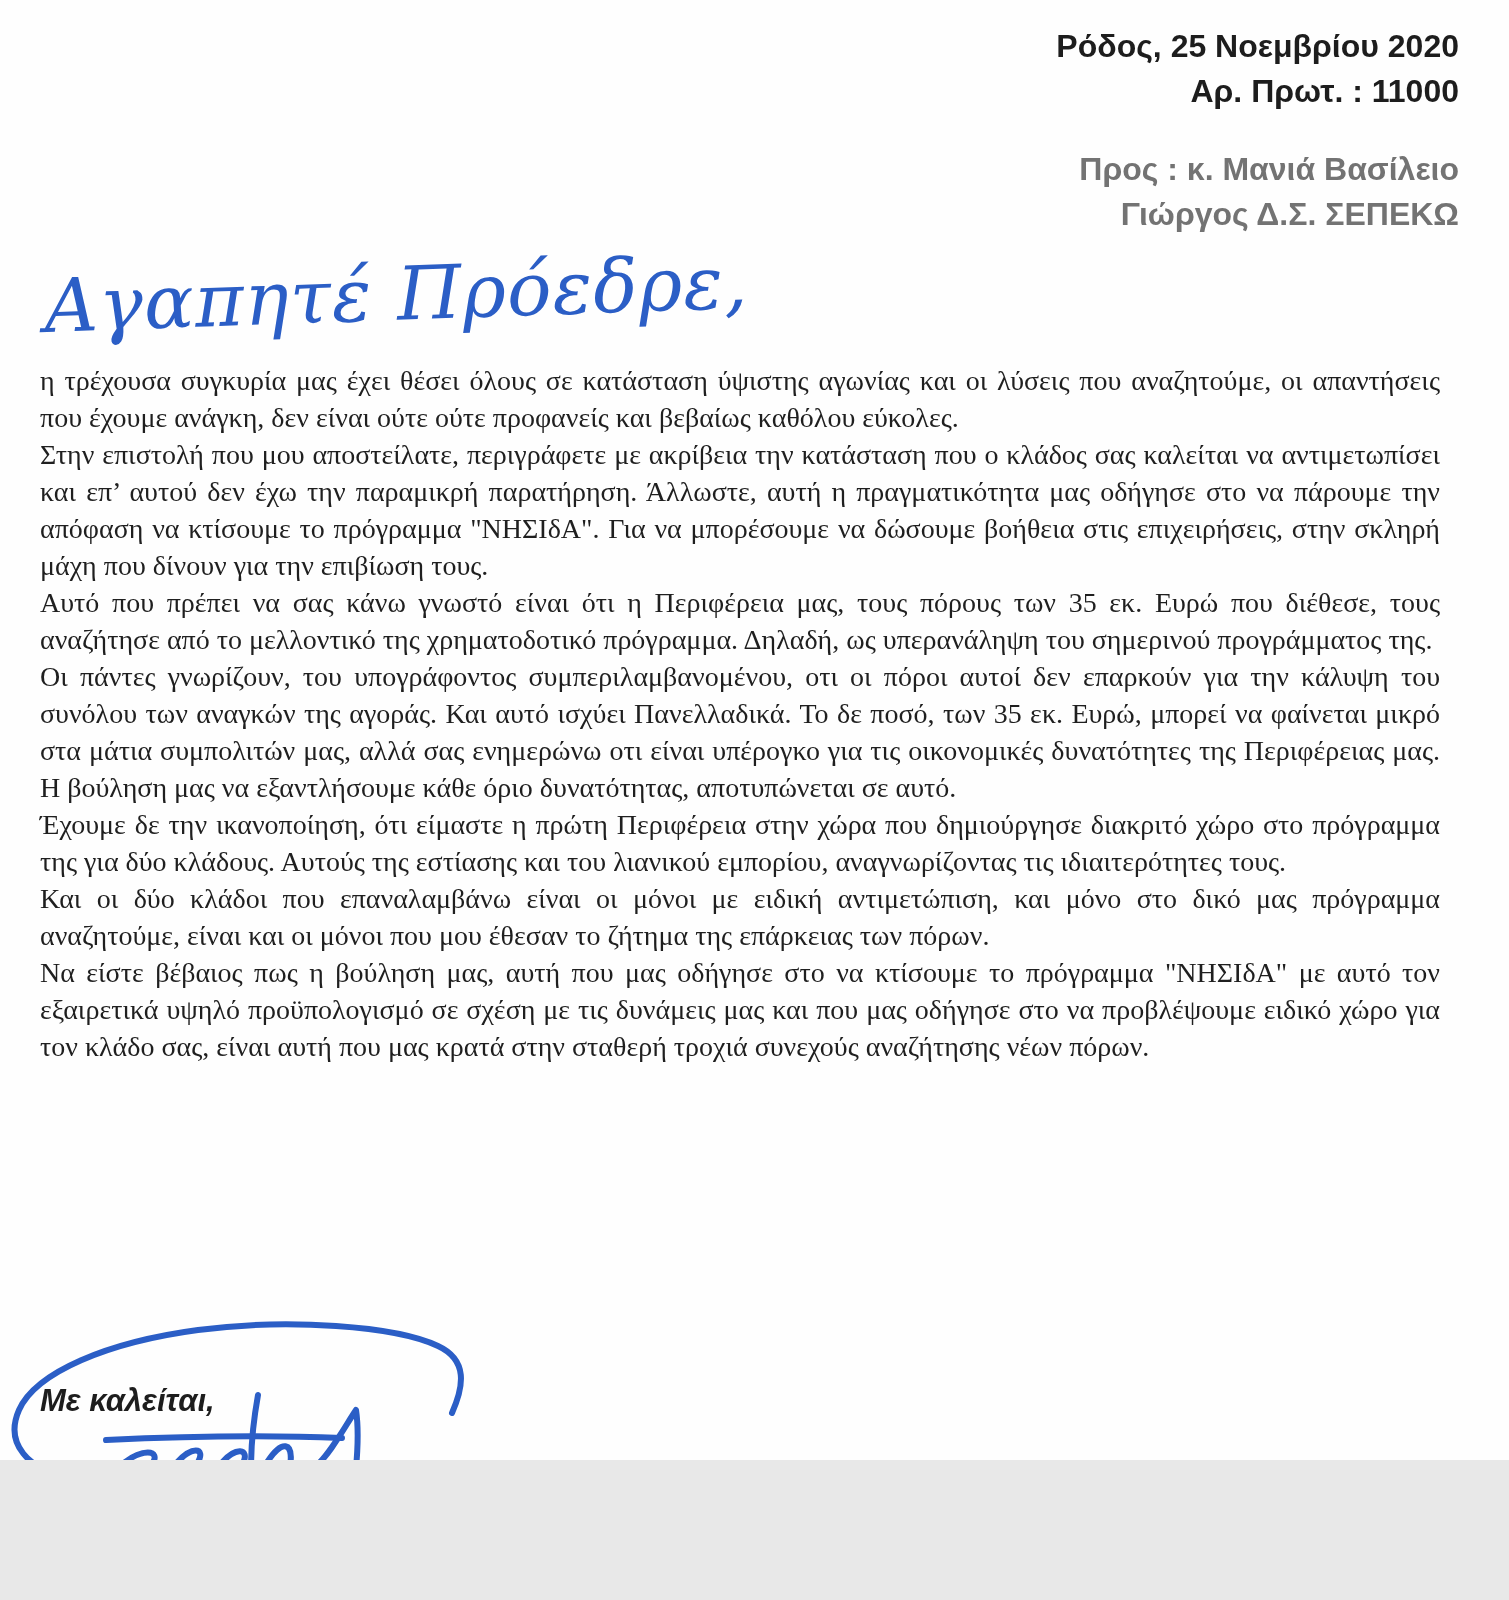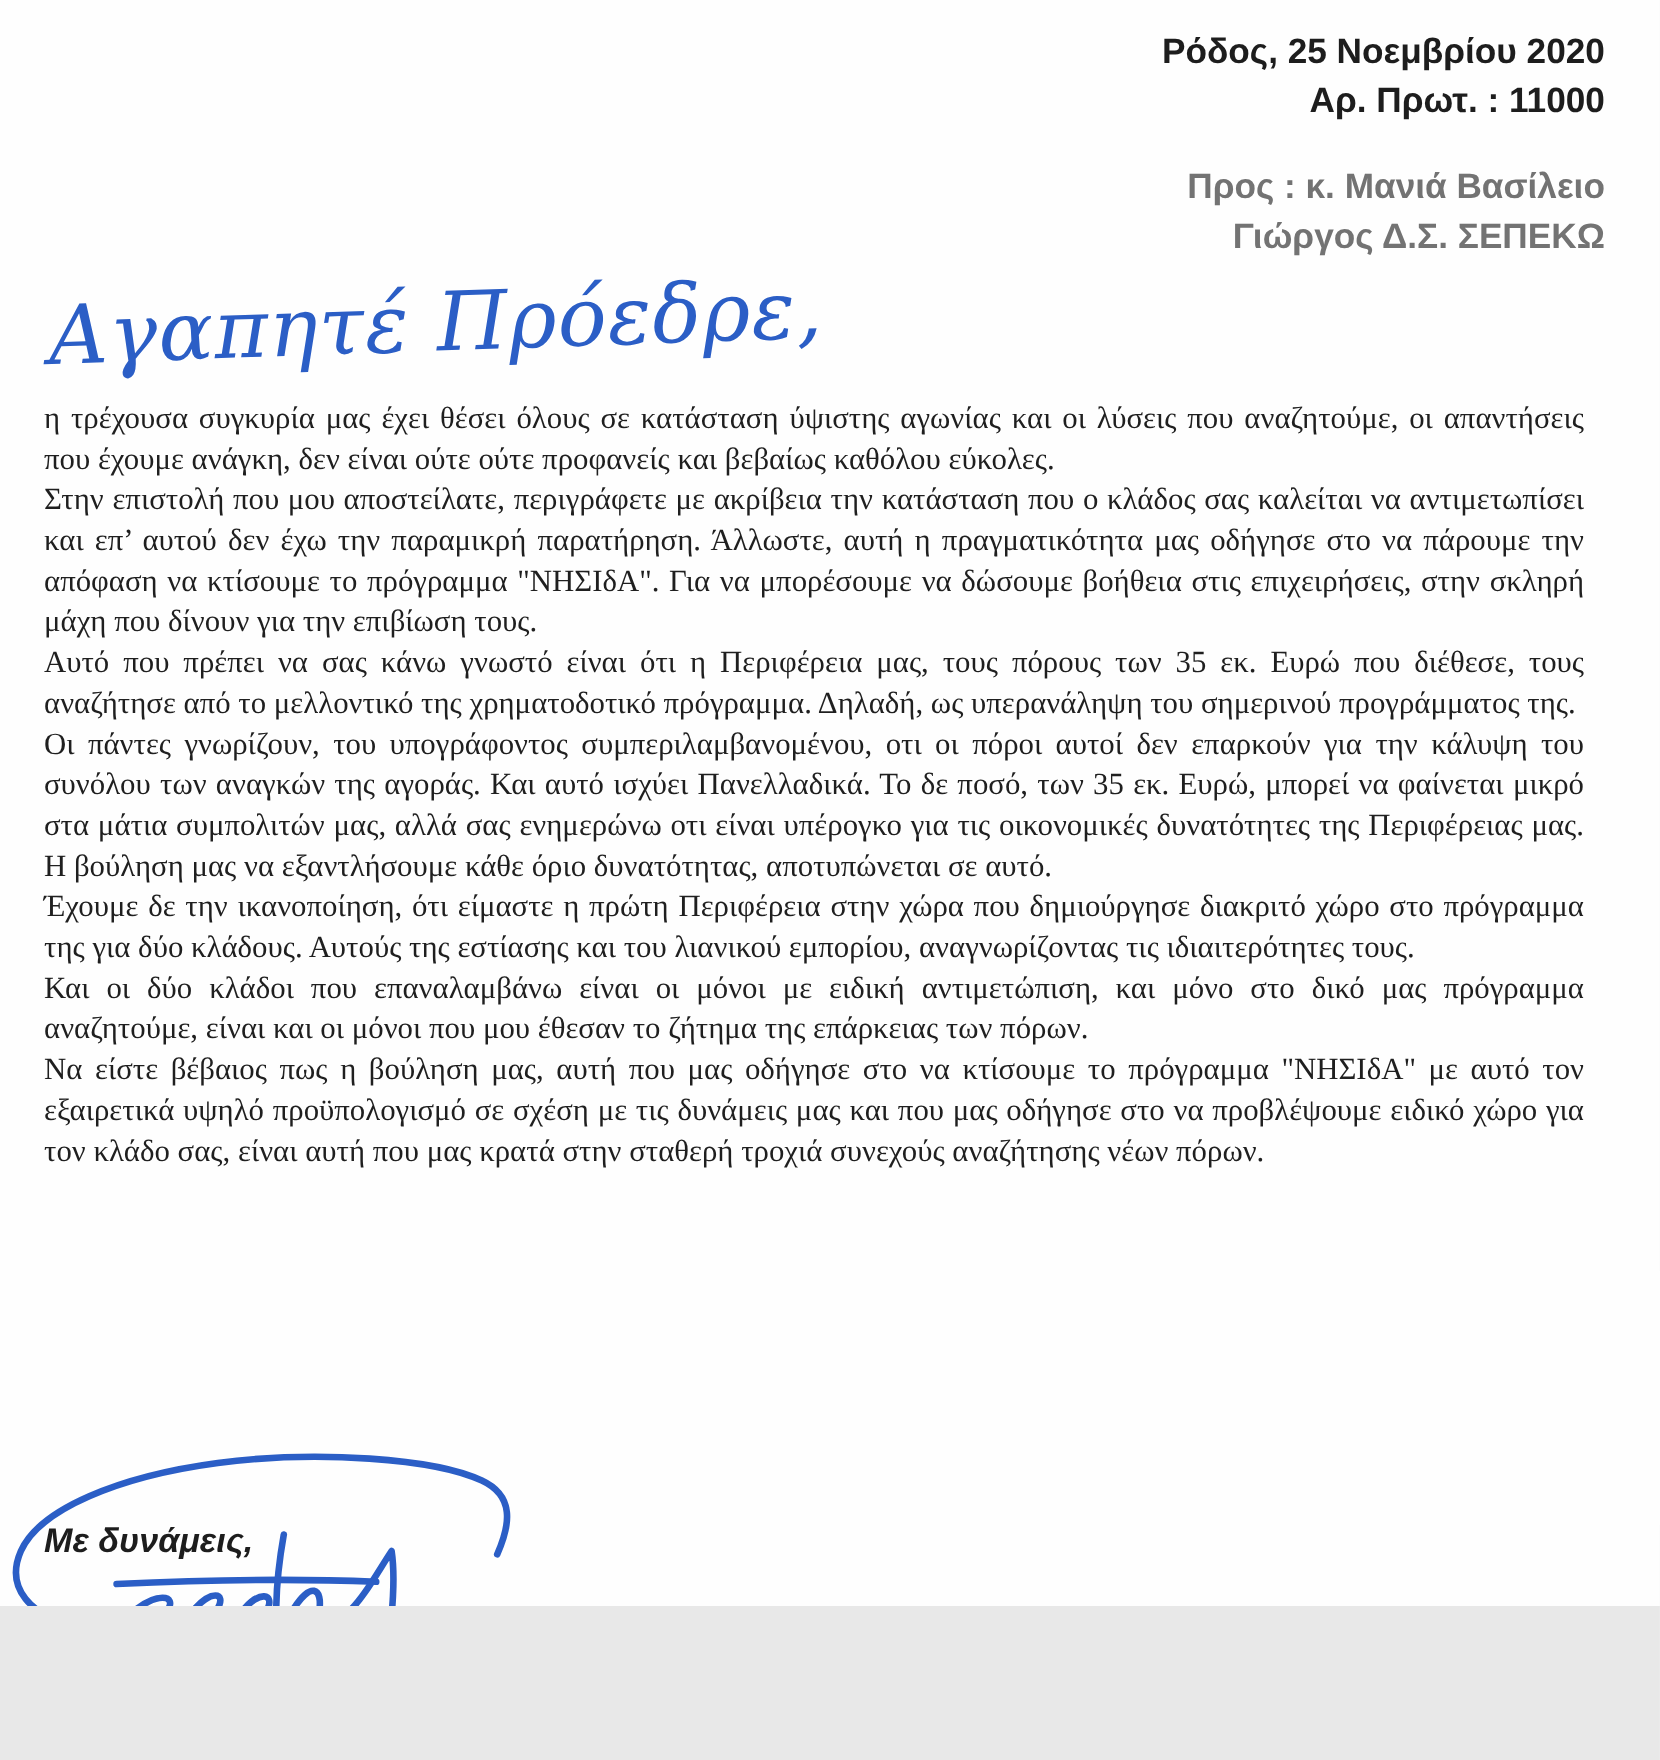--- a/index.html
+++ b/index.html
@@ -58,21 +58,21 @@
   <div class="letter-body">
     <p>η τρέχουσα συγκυρία μας έχει θέσει όλους σε κατάσταση ύψιστης αγωνίας και οι λύσεις που αναζητούμε, οι απαντήσεις που έχουμε ανάγκη, δεν είναι ούτε ούτε προφανείς και βεβαίως καθόλου εύκολες.</p>
     <p>Στην επιστολή που μου αποστείλατε, περιγράφετε με ακρίβεια την κατάσταση που ο κλάδος σας καλείται να αντιμετωπίσει και επ’ αυτού δεν έχω την παραμικρή παρατήρηση. Άλλωστε, αυτή η πραγματικότητα μας οδήγησε στο να πάρουμε την απόφαση να κτίσουμε το πρόγραμμα "ΝΗΣΙδΑ". Για να μπορέσουμε να δώσουμε βοήθεια στις επιχειρήσεις, στην σκληρή μάχη που δίνουν για την επιβίωση τους.</p>
     <p>Αυτό που πρέπει να σας κάνω γνωστό είναι ότι η Περιφέρεια μας, τους πόρους των 35 εκ. Ευρώ που διέθεσε, τους αναζήτησε από το μελλοντικό της χρηματοδοτικό πρόγραμμα. Δηλαδή, ως υπερανάληψη του σημερινού προγράμματος της.</p>
     <p>Οι πάντες γνωρίζουν, του υπογράφοντος συμπεριλαμβανομένου, οτι οι πόροι αυτοί δεν επαρκούν για την κάλυψη του συνόλου των αναγκών της αγοράς. Και αυτό ισχύει Πανελλαδικά. Το δε ποσό, των 35 εκ. Ευρώ, μπορεί να φαίνεται μικρό στα μάτια συμπολιτών μας, αλλά σας ενημερώνω οτι είναι υπέρογκο για τις οικονομικές δυνατότητες της Περιφέρειας μας. Η βούληση μας να εξαντλήσουμε κάθε όριο δυνατότητας, αποτυπώνεται σε αυτό.</p>
     <p>Έχουμε δε την ικανοποίηση, ότι είμαστε η πρώτη Περιφέρεια στην χώρα που δημιούργησε διακριτό χώρο στο πρόγραμμα της για δύο κλάδους. Αυτούς της εστίασης και του λιανικού εμπορίου, αναγνωρίζοντας τις ιδιαιτερότητες τους.</p>
     <p>Και οι δύο κλάδοι που επαναλαμβάνω είναι οι μόνοι με ειδική αντιμετώπιση, και μόνο στο δικό μας πρόγραμμα αναζητούμε, είναι και οι μόνοι που μου έθεσαν το ζήτημα της επάρκειας των πόρων.</p>
     <p>Να είστε βέβαιος πως η βούληση μας, αυτή που μας οδήγησε στο να κτίσουμε το πρόγραμμα "ΝΗΣΙδΑ" με αυτό τον εξαιρετικά υψηλό προϋπολογισμό σε σχέση με τις δυνάμεις μας και που μας οδήγησε στο να προβλέψουμε ειδικό χώρο για τον κλάδο σας, είναι αυτή που μας κρατά στην σταθερή τροχιά συνεχούς αναζήτησης νέων πόρων.</p>
   </div>
 
-  <div class="closing-line">Με δυνάμεις,</div>
+  <div class="closing-line">Με καλείται,</div>
 
   <svg class="signature-svg" viewBox="0 0 700 260" xmlns="http://www.w3.org/2000/svg">
     <g fill="none" stroke="#2b5ec6" stroke-width="6" stroke-linecap="round" stroke-linejoin="round">
       <path d="M 452,103 C 464,76 468,50 438,36 C 396,16 288,8 198,20 C 108,32 36,62 19,100 C 5,132 24,160 80,172 C 142,185 228,180 295,166"></path>
       <path d="M 106,130 C 190,126 270,125 342,128"></path>
       <path d="M 118,158 C 142,136 162,140 152,154 C 145,164 160,168 174,156 C 192,134 206,138 198,152 C 191,163 205,167 220,155 C 236,135 250,139 243,153 C 237,164 252,167 266,154 C 282,128 294,132 290,156 C 288,170 302,168 316,156 C 330,144 344,118 356,100 C 362,140 350,195 349,238"></path>
       <path d="M 258,85 C 250,130 248,172 257,207"></path>
       <path stroke-width="7" d="M 6,198 C 150,208 420,206 666,221"></path>
     </g>
   </svg>

